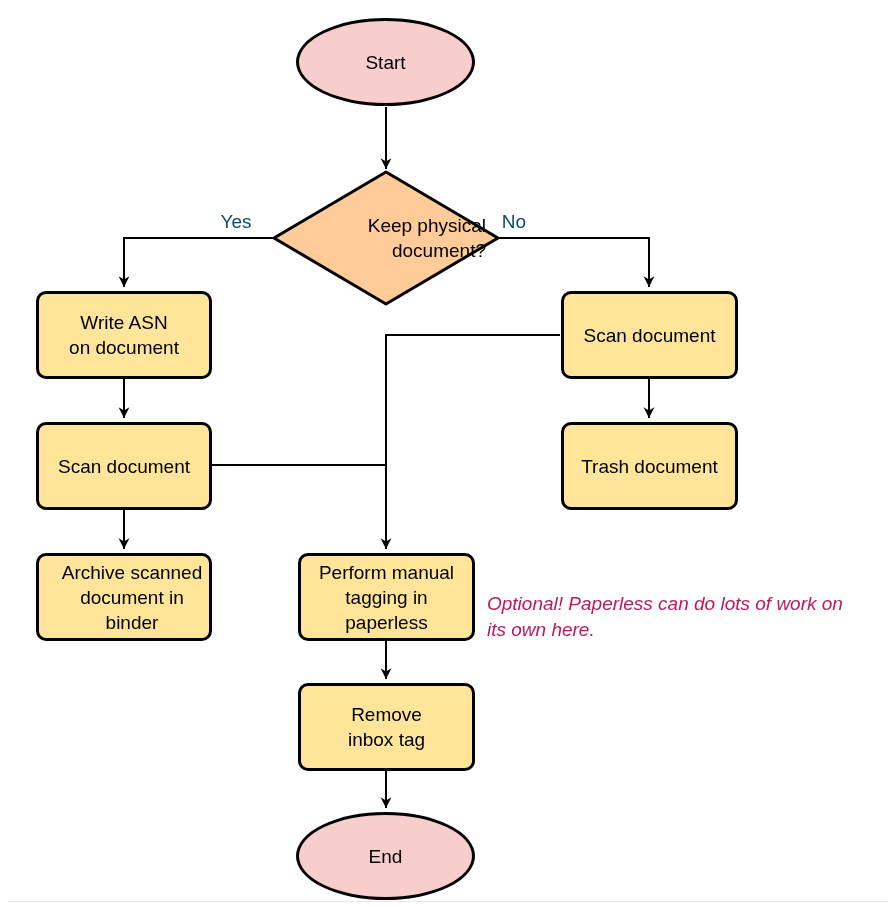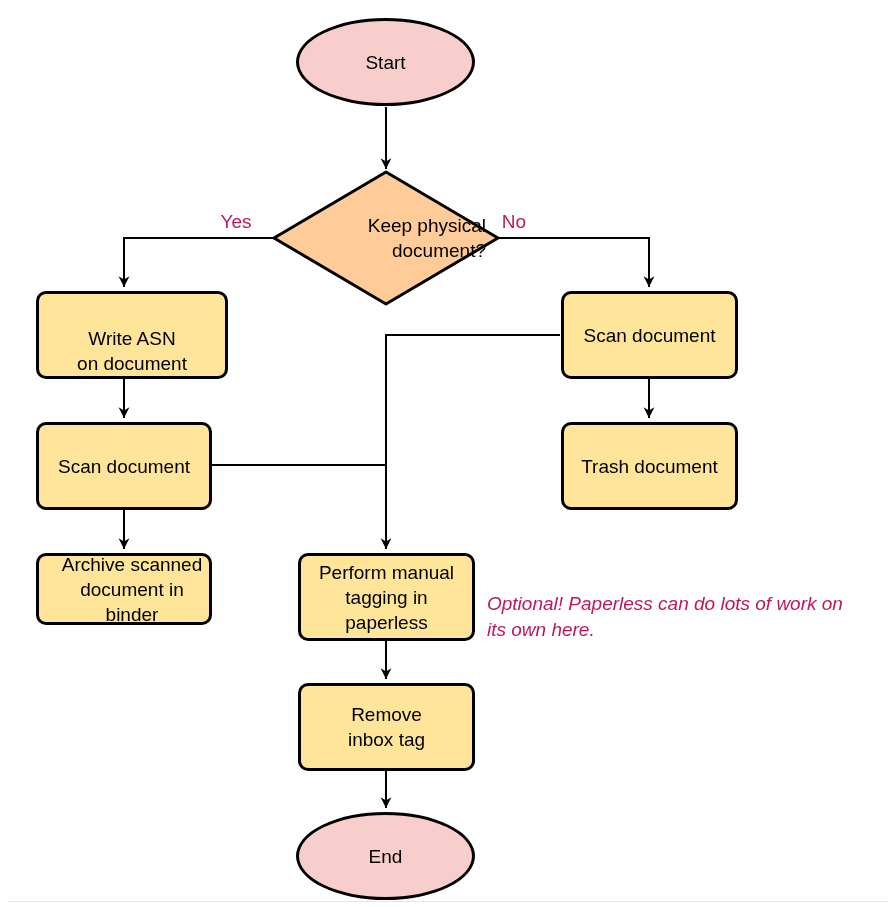--- a/index.html
+++ b/index.html
@@ -58,21 +58,21 @@
     position: absolute;
     text-align: right;
     color: #000000;
     font-size: 19px;
     line-height: 25px;
     white-space: pre-line;
   }
   .edge-label {
     position: absolute;
     text-align: center;
-    color: #be185d;
+    color: #0c4a6e;
     font-size: 19px;
     line-height: 22px;
   }
   .annotation {
     position: absolute;
     font-style: italic;
     color: #be185d;
     font-size: 19px;
     line-height: 26px;
     white-space: pre-line;
@@ -116,30 +116,30 @@
     <span class="node-label">Start</span>
   </div>
 
   <div class="decision-label" style="left:278px; top:213px; width:200px;">Keep physical
 document?</div>
 
   <div class="edge-label" style="left:203px; top:211px; width:50px;">Yes</div>
 
   <div class="edge-label" style="left:484px; top:211px; width:44px;">No</div>
 
-  <div class="node process" style="left:28px; top:291px; width:192px; height:88px;align-items:flex-end;">
+  <div class="node process" style="left:28px; top:291px; width:176px; height:88px;">
     <span class="node-label">Write ASN
 on document</span>
   </div>
 
   <div class="node process" style="left:28px; top:422px; width:176px; height:88px;">
     <span class="node-label">Scan document</span>
   </div>
 
-  <div class="node process" style="left:28px; top:553px; width:176px; height:72px;padding-left:16px;">
+  <div class="node process" style="left:28px; top:553px; width:176px; height:88px;padding-left:16px;">
     <span class="node-label">Archive scanned
 document in
 binder</span>
   </div>
 
   <div class="node process" style="left:553px; top:291px; width:177px; height:88px;">
     <span class="node-label">Scan document</span>
   </div>
 
   <div class="node process" style="left:290px; top:553px; width:177px; height:88px;">

